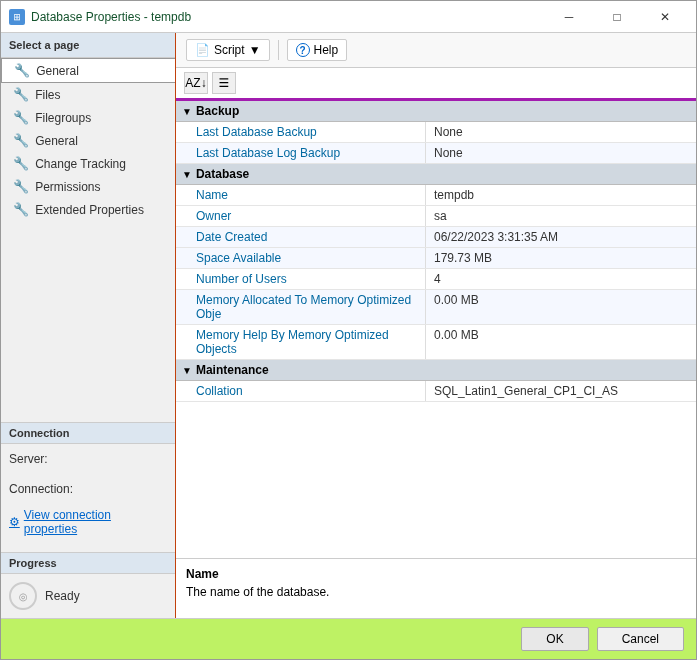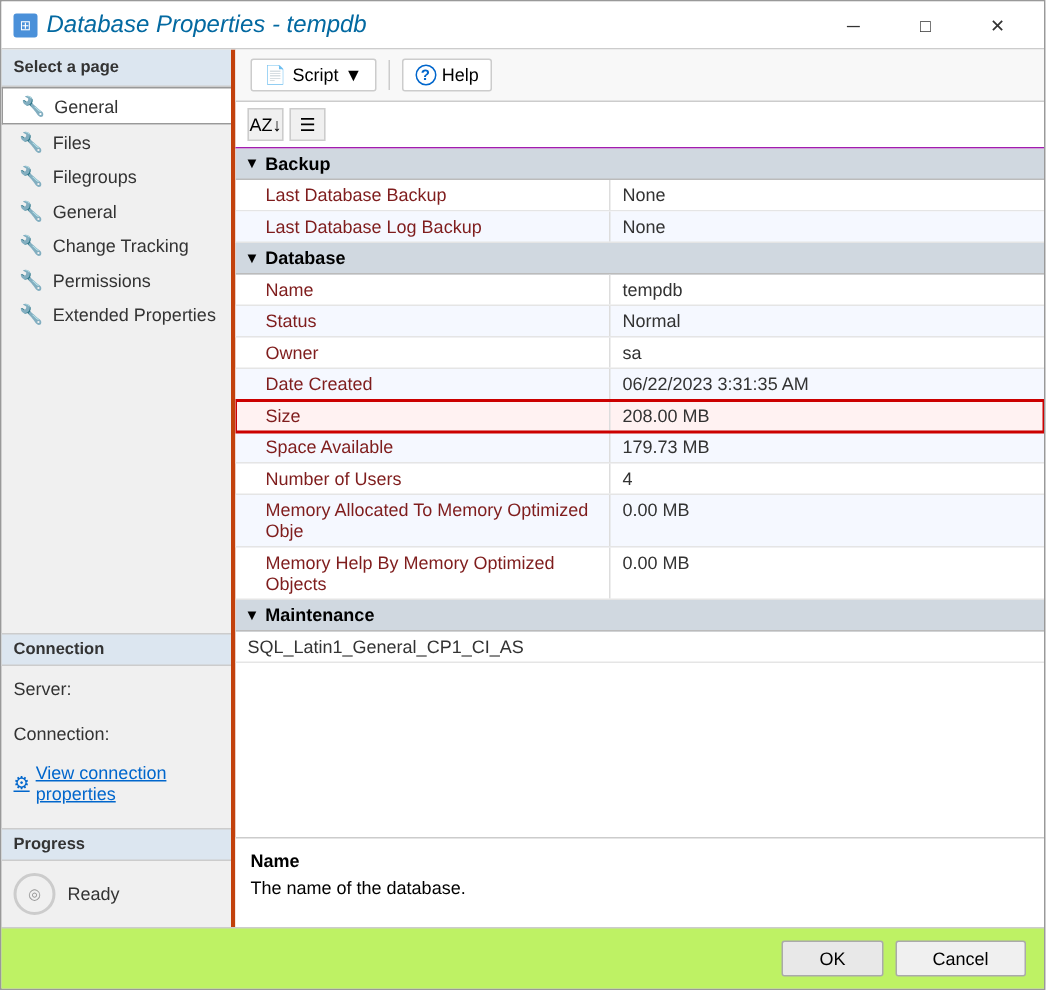--- a/index.html
+++ b/index.html
@@ -1,47 +1,47 @@
 <!DOCTYPE html>
 <html><head>
   <meta charset="utf-8">
   <style>
     * { box-sizing: border-box; margin: 0; padding: 0; font-family: 'Segoe UI', Tahoma, sans-serif; font-size: 12px; }
     body { width: 697px; height: 660px; background: #f0f0f0; display: flex; align-items: center; justify-content: center; }
     .window { width: 697px; height: 660px; background: #f0f0f0; border: 1px solid #999; display: flex; flex-direction: column; box-shadow: 2px 2px 8px rgba(0,0,0,0.3); }
     .title-bar { background: #fff; height: 32px; display: flex; align-items: center; padding: 0 8px; border-bottom: 1px solid #ccc; justify-content: space-between; }
     .title-bar-left { display: flex; align-items: center; gap: 6px; }
     .title-bar-icon { width: 16px; height: 16px; background: #4a90d9; border-radius: 2px; display: flex; align-items: center; justify-content: center; color: white; font-size: 9px; }
-    .title-bar-text { font-size: 16px; color: #0369a1; font-style: italic; }
+    .title-bar-text { font-size: 12px; color: #14532d; }
     .title-bar-controls { display: flex; gap: 2px; }
     .title-btn { width: 46px; height: 32px; border: none; background: transparent; cursor: pointer; font-size: 12px; color: #333; display: flex; align-items: center; justify-content: center; }
     .content { display: flex; flex: 1; overflow: hidden; }
-    .sidebar { width: 156px; background: #f0f0f0; border-right: 3px solid #c2410c; display: flex; flex-direction: column; }
+    .sidebar { width: 175px; background: #f0f0f0; border-right: 1px solid #c2410c; display: flex; flex-direction: column; }
     .sidebar-header { background: #dce6f0; padding: 6px 8px; font-weight: bold; font-size: 11px; color: #333; border-bottom: 1px solid #ccc; }
     .sidebar-item { display: flex; align-items: center; gap: 6px; padding: 4px 8px 4px 12px; cursor: pointer; color: #333; }
     .sidebar-item.active { background: #fff; border: 1px solid #999; border-right: none; }
     .sidebar-item-icon { color: #e8a000; font-size: 13px; }
     .sidebar-section { margin-top: 24px; }
     .sidebar-section-label { background: #dce6f0; padding: 4px 8px; font-weight: bold; font-size: 11px; color: #333; border-top: 1px solid #ccc; border-bottom: 1px solid #ccc; }
     .sidebar-info { padding: 8px; color: #333; font-size: 11px; }
     .sidebar-info .label { font-weight: normal; color: #333; }
     .sidebar-link { color: #0066cc; cursor: pointer; display: flex; align-items: center; gap: 4px; padding: 4px 8px; text-decoration: underline; }
     .sidebar-spacer { flex: 1; }
     .main { flex: 1; display: flex; flex-direction: column; background: white; }
     .toolbar { display: flex; align-items: center; gap: 8px; padding: 6px 10px; border-bottom: 1px solid #ccc; background: #f8f8f8; }
     .toolbar-btn { display: flex; align-items: center; gap: 4px; padding: 3px 8px; border: 1px solid #ccc; background: #fff; cursor: pointer; font-size: 12px; border-radius: 2px; }
     .toolbar-divider { width: 1px; height: 20px; background: #ccc; }
-    .prop-toolbar { display: flex; align-items: center; gap: 4px; padding: 4px 8px; border-bottom: 1px solid #a21caf; }
+    .prop-toolbar { display: flex; align-items: center; gap: 4px; padding: 4px 8px; border-bottom: 3px solid #a21caf; }
     .prop-toolbar-btn { width: 24px; height: 22px; border: 1px solid #ccc; background: #f0f0f0; cursor: pointer; display: flex; align-items: center; justify-content: center; font-size: 10px; }
     .prop-area { flex: 1; overflow-y: auto; font-size: 12px; }
     .prop-group-header { background: #d0d8e0; padding: 3px 6px; font-weight: bold; display: flex; align-items: center; gap: 4px; border-bottom: 1px solid #bbb; }
     .prop-row { display: flex; border-bottom: 1px solid #e5e5e5; }
     .prop-row.highlighted { background: #fff2f2; outline: 2px solid #cc0000; outline-offset: -1px; }
     .prop-row.alt { background: #f5f8ff; }
-    .prop-label { width: 250px; min-width: 250px; padding: 3px 6px 3px 20px; color: #7f1d1d; border-right: 1px solid #ddd; }
+    .prop-label { width: 250px; min-width: 250px; padding: 3px 6px 3px 20px; color: #0369a1; border-right: 1px solid #ddd; }
     .prop-value { flex: 1; padding: 3px 8px; color: #333; }
     .description-area { border-top: 1px solid #ccc; padding: 8px 10px; min-height: 60px; background: white; }
     .description-area .desc-title { font-weight: bold; margin-bottom: 4px; }
     .footer { display: flex; justify-content: flex-end; gap: 8px; padding: 8px 12px; border-top: 1px solid #ccc; background: #bef264; }
     .footer-btn { padding: 4px 24px; border: 1px solid #aaa; background: #f0f0f0; cursor: pointer; font-size: 12px; border-radius: 2px; min-width: 60px; }
     .footer-btn.primary { background: #e8e8e8; }
     .chevron { font-size: 10px; cursor: pointer; }
     .progress-section { margin-top: 12px; }
     .status-icon { width: 28px; height: 28px; border-radius: 50%; border: 2px solid #ccc; display: flex; align-items: center; justify-content: center; font-size: 10px; color: #999; }
   </style>
@@ -163,35 +163,27 @@
         </div>
 
         <div class="prop-group-header">
           <span class="chevron">▼</span>
           <span>Database</span>
         </div>
         <div class="prop-row">
           <div class="prop-label">Name</div>
           <div class="prop-value">tempdb</div>
         </div>
-        <div class="prop-row alt">
-          <div class="prop-label">Status</div>
-          <div class="prop-value">Normal</div>
-        </div>
         <div class="prop-row">
           <div class="prop-label">Owner</div>
           <div class="prop-value">sa</div>
         </div>
         <div class="prop-row alt">
           <div class="prop-label">Date Created</div>
           <div class="prop-value">06/22/2023 3:31:35 AM</div>
-        </div>
-        <div class="prop-row highlighted">
-          <div class="prop-label">Size</div>
-          <div class="prop-value">208.00 MB</div>
         </div>
         <div class="prop-row alt">
           <div class="prop-label">Space Available</div>
           <div class="prop-value">179.73 MB</div>
         </div>
         <div class="prop-row">
           <div class="prop-label">Number of Users</div>
           <div class="prop-value">4</div>
         </div>
         <div class="prop-row alt">
@@ -201,20 +193,21 @@
         <div class="prop-row">
           <div class="prop-label">Memory Help By Memory Optimized Objects</div>
           <div class="prop-value">0.00 MB</div>
         </div>
 
         <div class="prop-group-header">
           <span class="chevron">▼</span>
           <span>Maintenance</span>
         </div>
         <div class="prop-row">
+          <div class="prop-label">Collation</div>
           <div class="prop-value">SQL_Latin1_General_CP1_CI_AS</div>
         </div>
       </div>
 
       <div class="description-area">
         <div class="desc-title">Name</div>
         <div>The name of the database.</div>
       </div>
     </div>
   </div>

